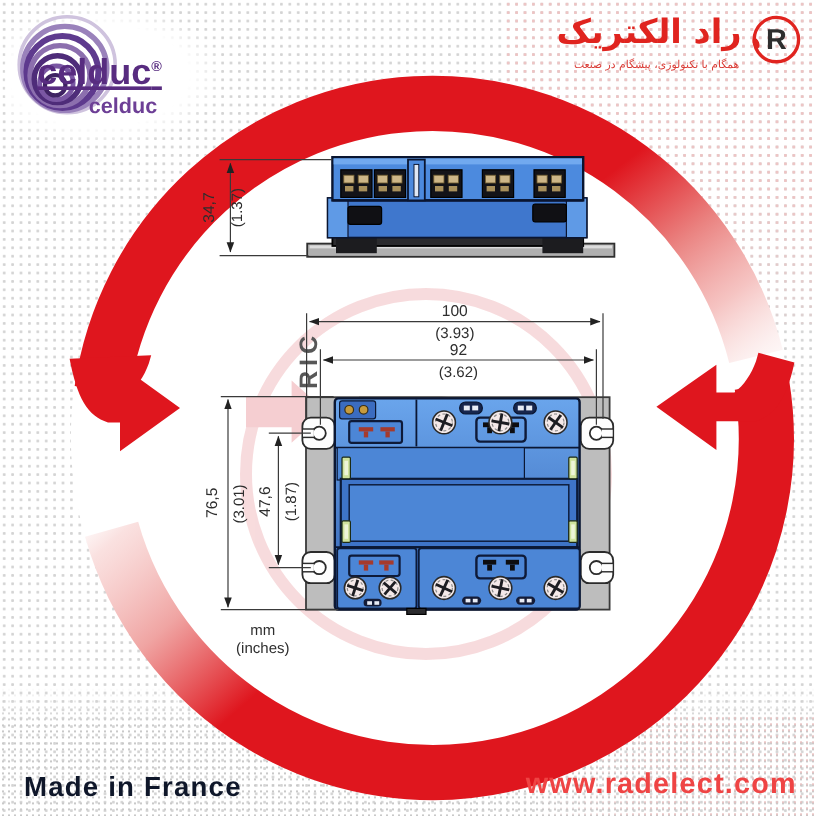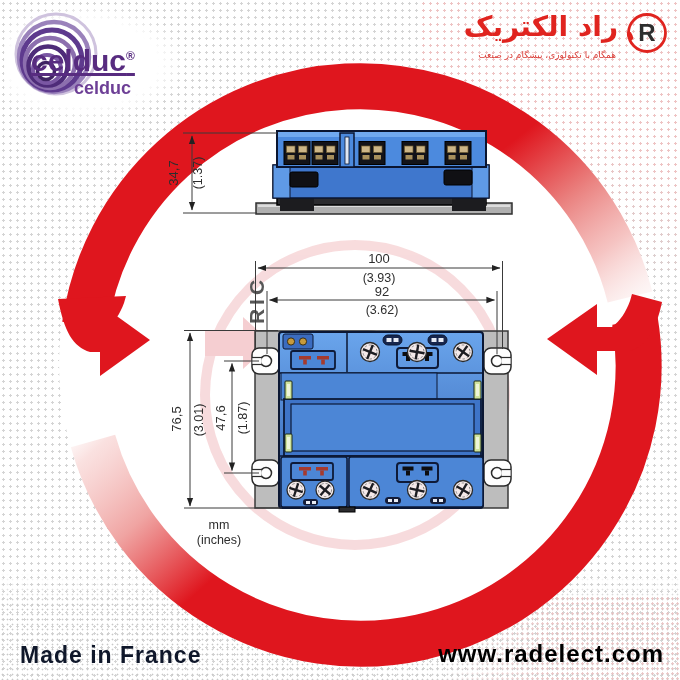--- a/index.html
+++ b/index.html
@@ -38,21 +38,21 @@
   .rad-logo{position:absolute;left:458px;top:6px;width:216px;height:64px;}
   .rad-title{position:absolute;right:56px;top:4px;font-size:28px;font-weight:bold;
     color:#e0241f;direction:rtl;white-space:nowrap;font-family:"DejaVu Sans",sans-serif;}
   .rad-tag{position:absolute;right:58px;top:44px;font-size:9px;font-weight:normal;
     color:#da3b35;direction:rtl;white-space:nowrap;font-family:"DejaVu Sans",sans-serif;}
   .rad-mono{position:absolute;right:4px;top:4px;}
   
   .made-in{position:absolute;left:20px;top:642px;font-size:23px;font-weight:bold;
     letter-spacing:1px;color:#0f172a;}
   .website{position:absolute;right:16px;top:640px;font-size:24px;font-weight:bold;
-    letter-spacing:1px;color:#000000;}
+    letter-spacing:1px;color:#ef4444;}
   svg text{font-family:"Liberation Sans",sans-serif;fill:#2e2e2e;}
   .dim-t{font-size:13px;}
   .dim-s{font-size:12.5px;}
 </style>
 </head>
 <body>
 
 <div class="stage">
 
   <div class="dots-base"></div>

